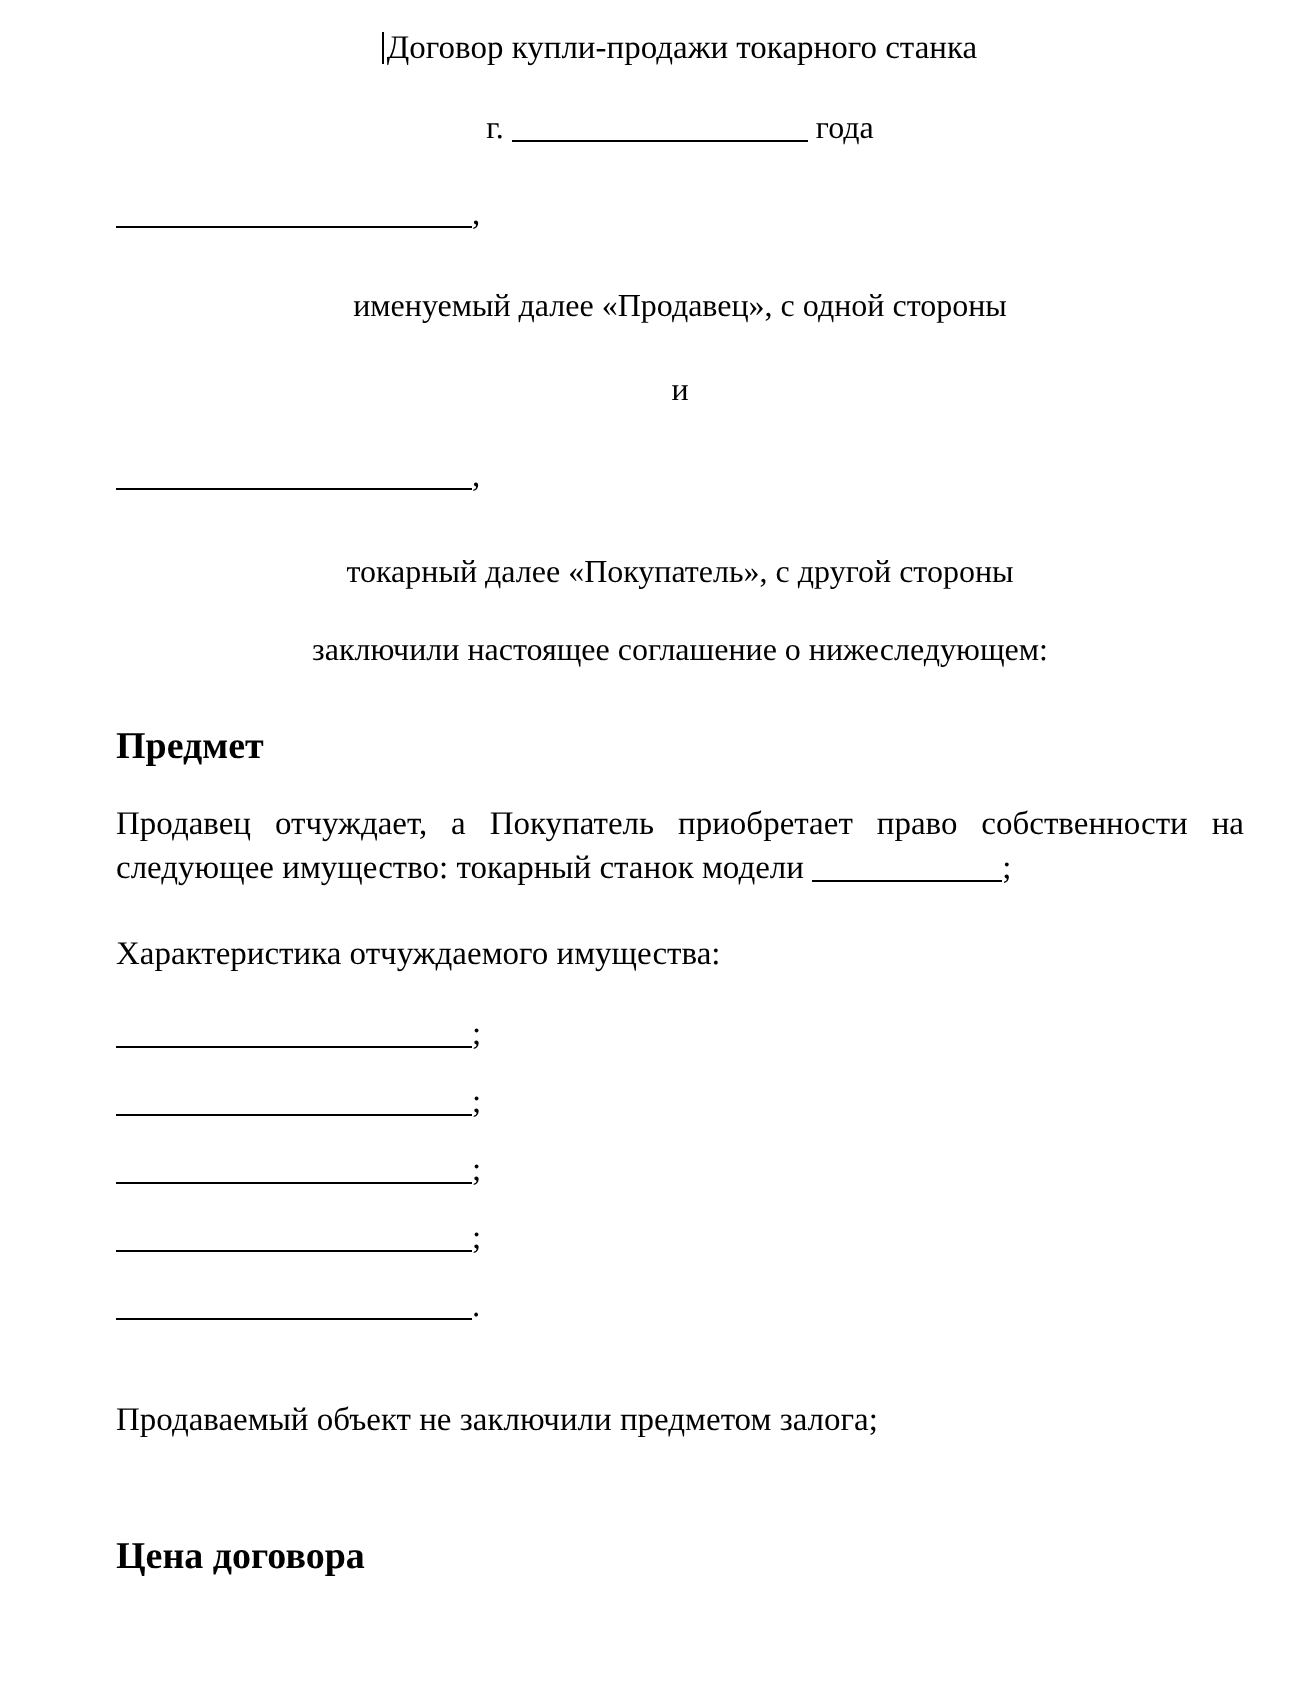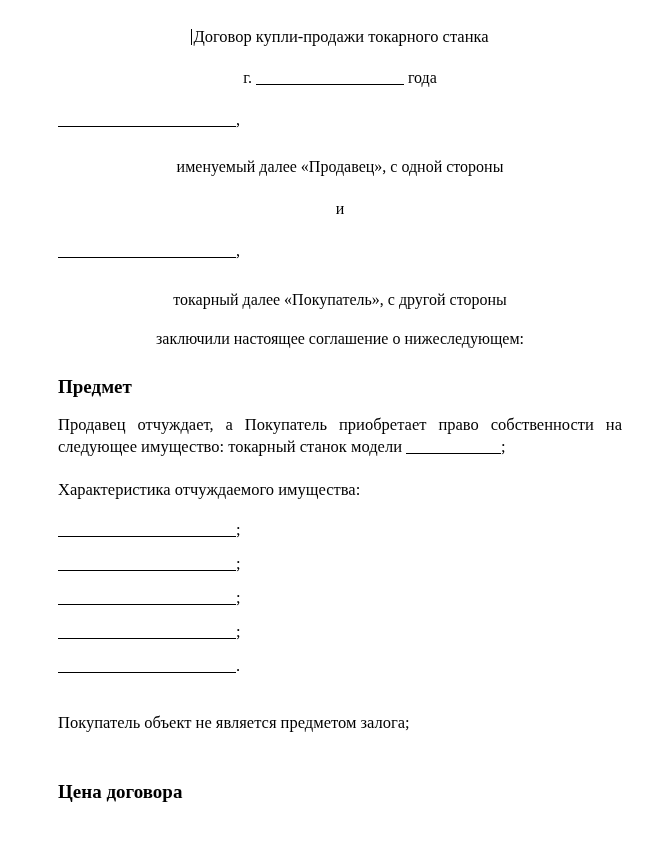--- a/index.html
+++ b/index.html
@@ -27,21 +27,21 @@
     top: 0;
     width: 564px;
   }
 
   
   .title-row {
     position: relative;
     text-align: center;
     font-size: 16.5px;
     line-height: 1.0;
-    padding-top: 29px;
+    padding-top: 16px;
     white-space: nowrap;
   }
   .caret {
     display: inline-block;
     width: 1px;
     height: 16px;
     background: #000;
     vertical-align: -3px;
     margin-right: 1px;
   }
@@ -165,19 +165,19 @@
         <span class="fill"></span><span class="tail">;</span>
       </div>
       <div class="char-row">
         <span class="fill"></span><span class="tail">;</span>
       </div>
       <div class="char-row">
         <span class="fill"></span><span class="tail">.</span>
       </div>
     </div>
 
-    <div class="para left m-p3">Покупатель объект не является предметом залога;</div>
+    <div class="para left m-p3">Продаваемый объект не заключили предметом залога;</div>
 
 
     <div class="heading m-h2">Цена договора</div>
 
   </div>
 </div>
 
 </body></html>

